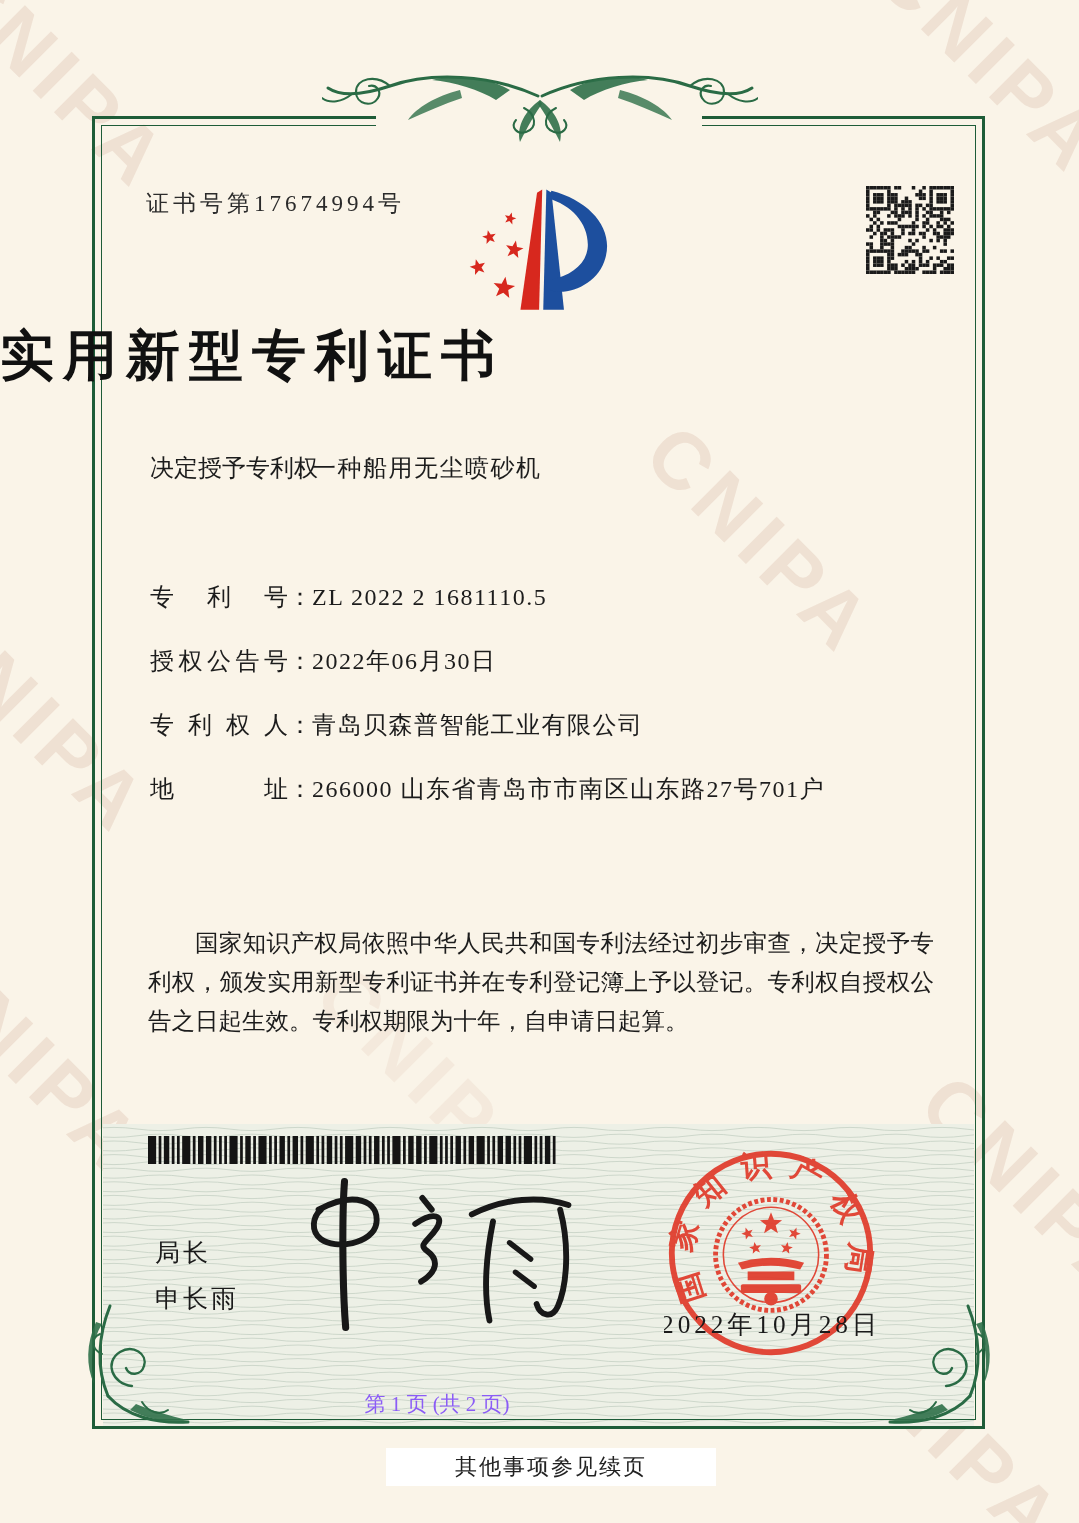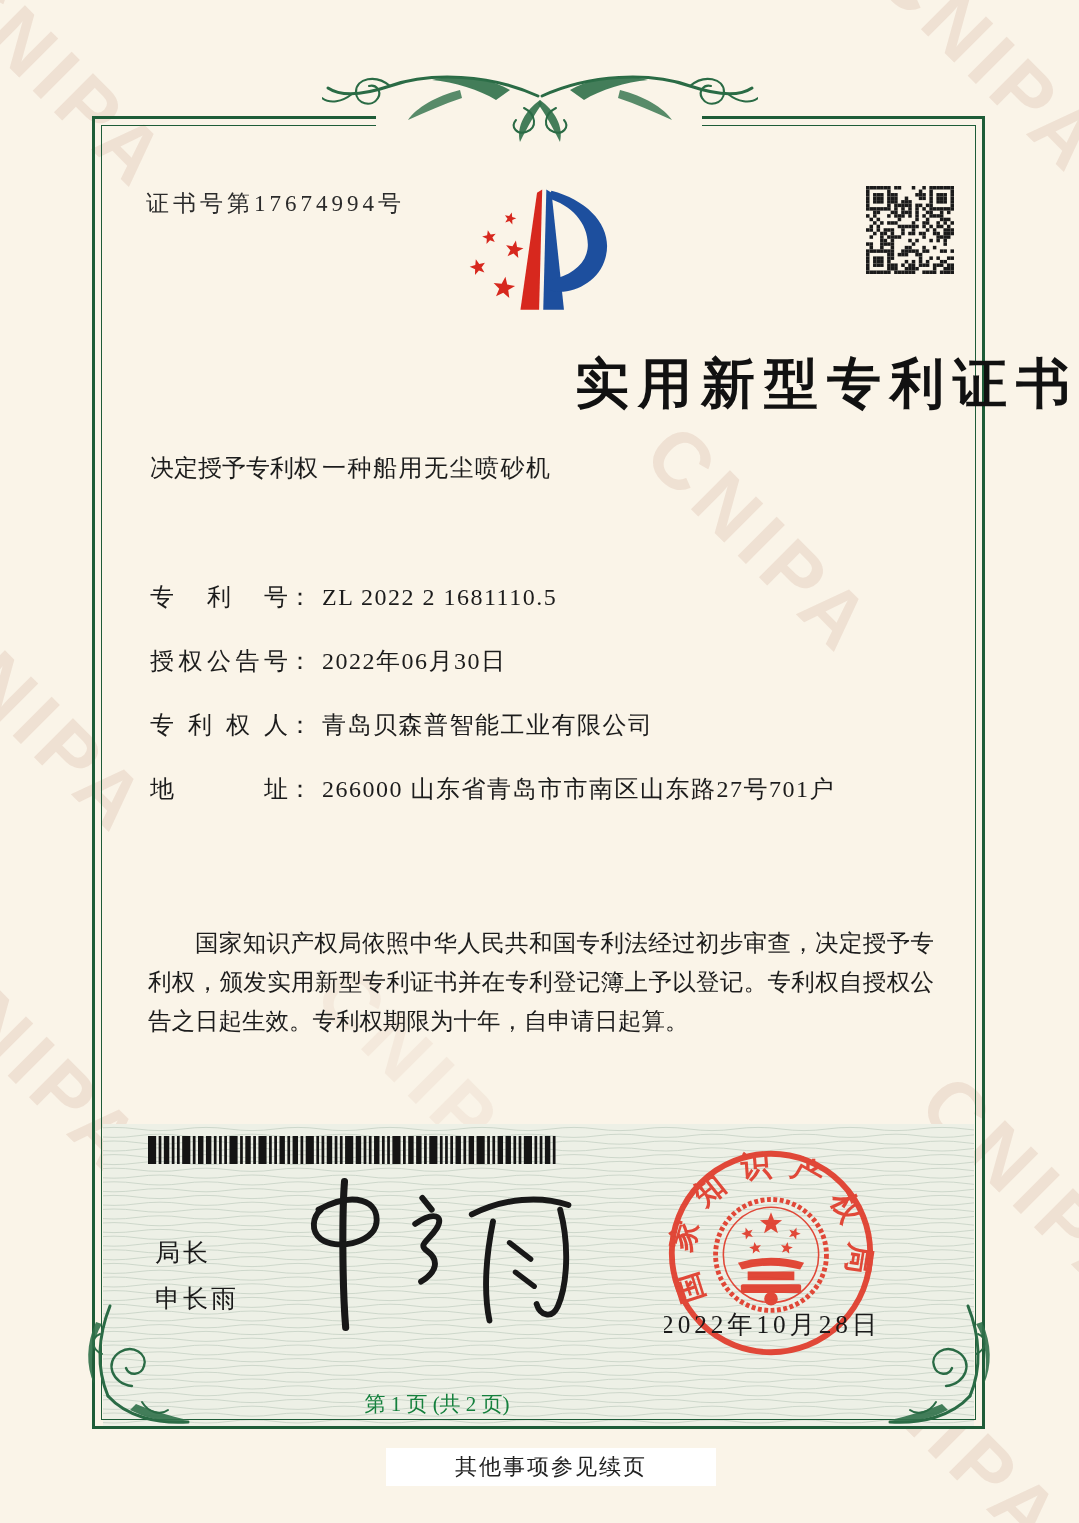--- a/index.html
+++ b/index.html
@@ -38,50 +38,50 @@
   .wavy path{fill:none; stroke:#bccabb; stroke-width:1; opacity:.65;}
   
   .cert-no{
     position:absolute; left:146px; top:188px;
     font-size:23px; letter-spacing:4px; color:#2b2b2b;
   }
   .logo{position:absolute; left:446px; top:172px;}
   .qr{position:absolute; left:866px; top:186px;}
   .title{
     position:absolute; left:0; top:320px; width:1079px;
-    text-align:right; font-size:54px; font-weight:bold;
-    letter-spacing:9px; color:#111;margin-top:28px;
+    text-align:left; font-size:54px; font-weight:bold;
+    letter-spacing:9px; color:#111;
   }
   
   .frow{position:absolute; left:150px; font-size:24px; color:#1c1c1c; white-space:nowrap;}
   .f-label{
     display:inline-block; width:138px; vertical-align:bottom;
     text-align:justify; text-align-last:justify;
   }
   .f-colon{display:inline-block;}
-  .f-value{display:inline-block; margin-left:10px; letter-spacing:1.5px;}
+  .f-value{display:inline-block; letter-spacing:1.5px;}
   .grant2{position:absolute; left:556px; top:0; white-space:nowrap;}
   
   .paras{
     position:absolute; left:148px; top:884px; width:786px;
     font-size:23.5px; line-height:39px; text-align:justify; color:#1c1c1c;margin-top:40px;
   }
   .paras p{margin:0; text-indent:2em;}
   
   .barcode{position:absolute; left:148px; top:1136px;}
   .signer{
     position:absolute; left:155px; font-size:25px; letter-spacing:3px;
     font-family:"Liberation Sans", sans-serif; color:#1a1a1a;
   }
   .sig{position:absolute; left:272px; top:1172px;}
   .sig path{fill:none; stroke:#181818; stroke-linecap:round; stroke-linejoin:round;}
   .seal{position:absolute; left:664px; top:1146px;}
   .page-footer{
     position:absolute; left:0; top:1390px; width:874px; text-align:center;
-    font-size:21px; color:#15803d;
+    font-size:21px; color:#8b5cf6;
   }
   .note-band{
     position:absolute; left:386px; top:1448px; width:330px; height:38px;
     background:#ffffff; display:flex; align-items:center; justify-content:center;
   }
   .note-band span{font-size:22px; letter-spacing:2px; color:#222;}
 </style>
 </head>
 <body>
 

